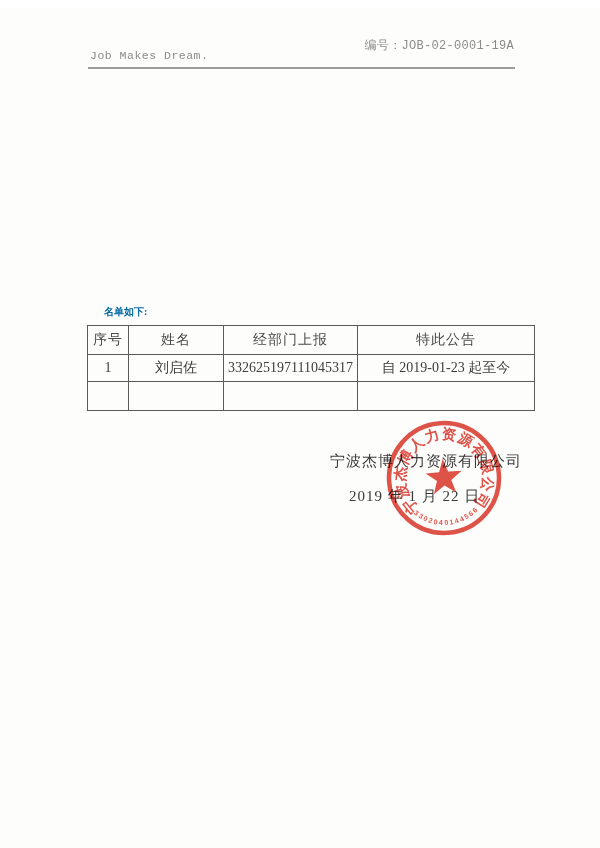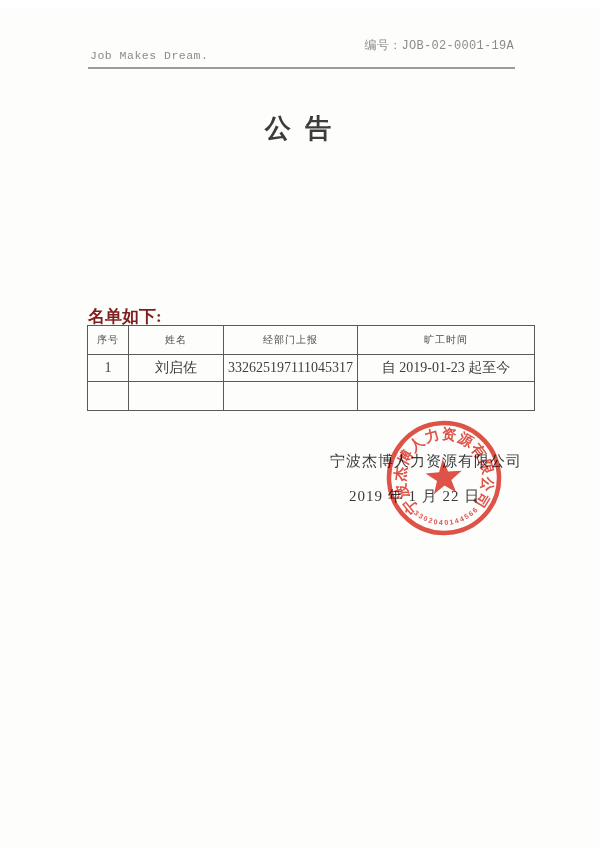--- a/index.html
+++ b/index.html
@@ -30,35 +30,35 @@
     text-align:center; font-size:26px; font-weight:bold;
     letter-spacing:4px; color:#3c3c3c;
   }
   
   .doc-paragraph {
     position:absolute; left:88px; top:163px; width:438px;
     font-size:15px; line-height:37px; text-align:justify;
     text-indent:2em; color:#383838; letter-spacing:.5px;
   }
   .list-label {
-    position:absolute; left:88px; top:297px;
-    font-size:17px; font-weight:bold; color:#7f1d1d;
+    position:absolute; left:104px; top:297px;
+    font-size:10px; font-weight:bold; color:#0369a1;
   }
   
   .roster-table {
     position:absolute; left:87px; top:317px; width:447px;
     border-collapse:collapse; table-layout:fixed;
     color:#3d3d3d;
   }
   .roster-table th, .roster-table td {
     border:1px solid #5a5a5a; text-align:center; vertical-align:middle;
     font-weight:normal; overflow:hidden; white-space:nowrap;
   }
   .roster-table thead tr { height:29px; }
-  .roster-table thead th { font-size:10px; color:#4a4a4a; letter-spacing:1px; }
+  .roster-table thead th { font-size:14px; color:#4a4a4a; letter-spacing:1px; }
   .roster-table tbody tr.row-data { height:27px; font-size:14px; }
   .roster-table tbody tr.row-empty { height:29px; }
   
   .sig-company {
     position:absolute; left:330px; top:444px;
     font-size:15px; letter-spacing:1px; color:#3a3a3a;
   }
   .sig-date {
     position:absolute; left:349px; top:479px;
     font-size:15px; letter-spacing:1px; color:#3a3a3a;
@@ -74,37 +74,36 @@
 </style>
 </head>
 <body>
 
 <div class="page">
 
   <div class="hdr-slogan">Job Makes Dream.</div>
   <div class="hdr-docnum">编号：JOB-02-0001-19A</div>
   <div class="hdr-rule"></div>
 
-  <div class="doc-title">公 告</div>
 
   <div class="list-label">名单如下:</div>
 
   <table class="roster-table">
     <colgroup>
       <col style="width:41px">
         <col style="width:95px">
         <col style="width:134px">
         <col style="width:177px">
     </colgroup>
     <thead>
       <tr>
         <th>序号</th>
         <th>姓名</th>
         <th>经部门上报</th>
-        <th>旷工时间</th>
+        <th>特此公告</th>
       </tr>
     </thead>
     <tbody>
       <tr class="row-data">
         <td>1</td>
         <td>刘启佐</td>
         <td>332625197111045317</td>
         <td>自 2019-01-23 起至今</td>
       </tr>
       <tr class="row-empty">

